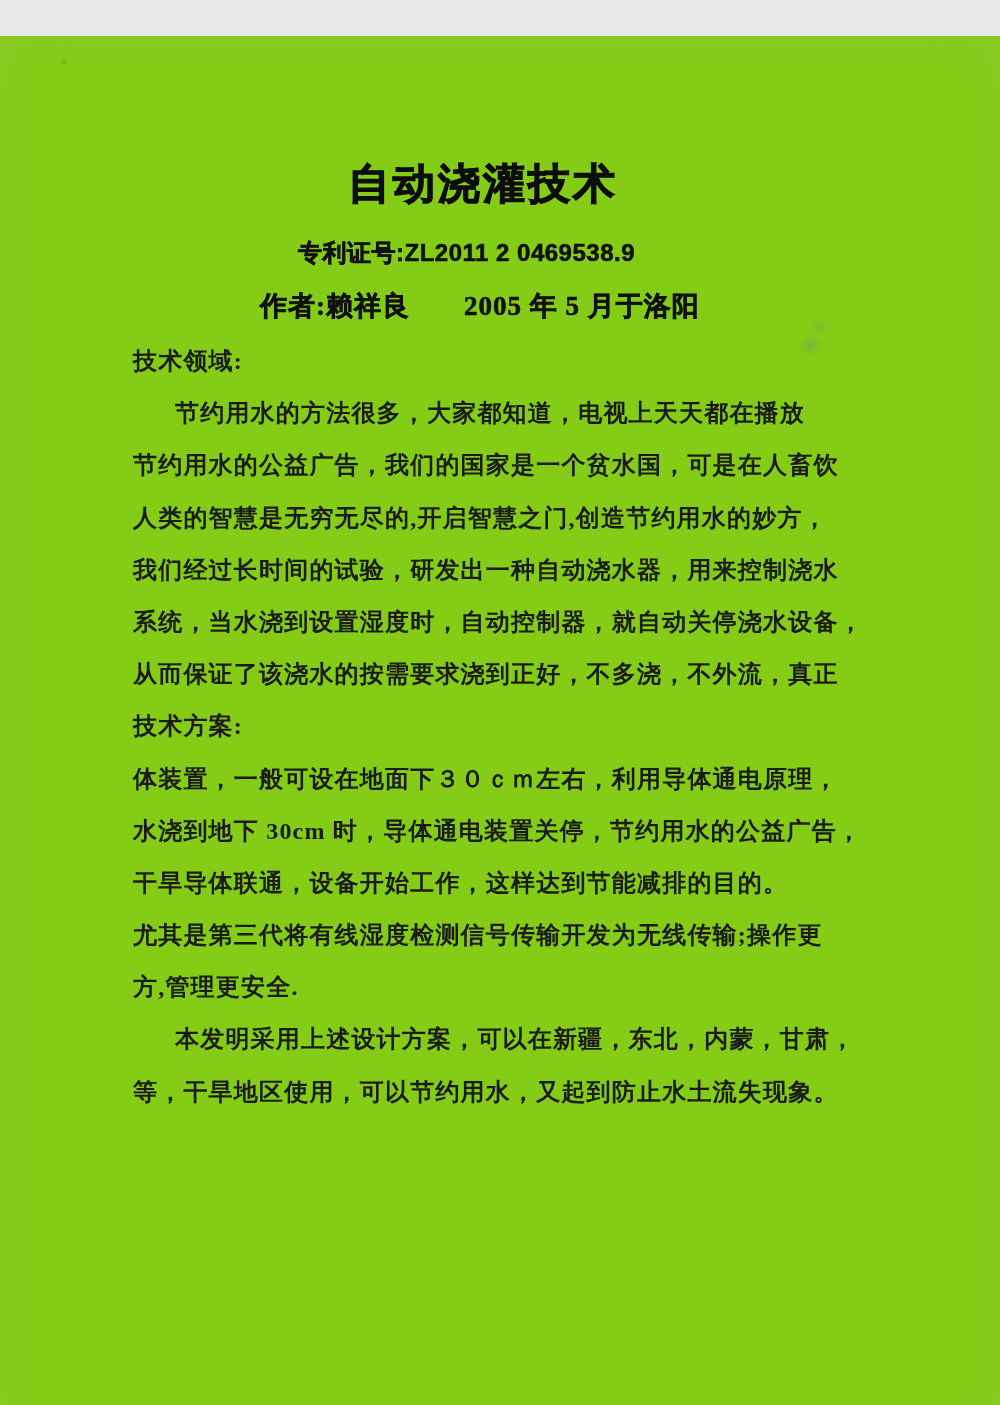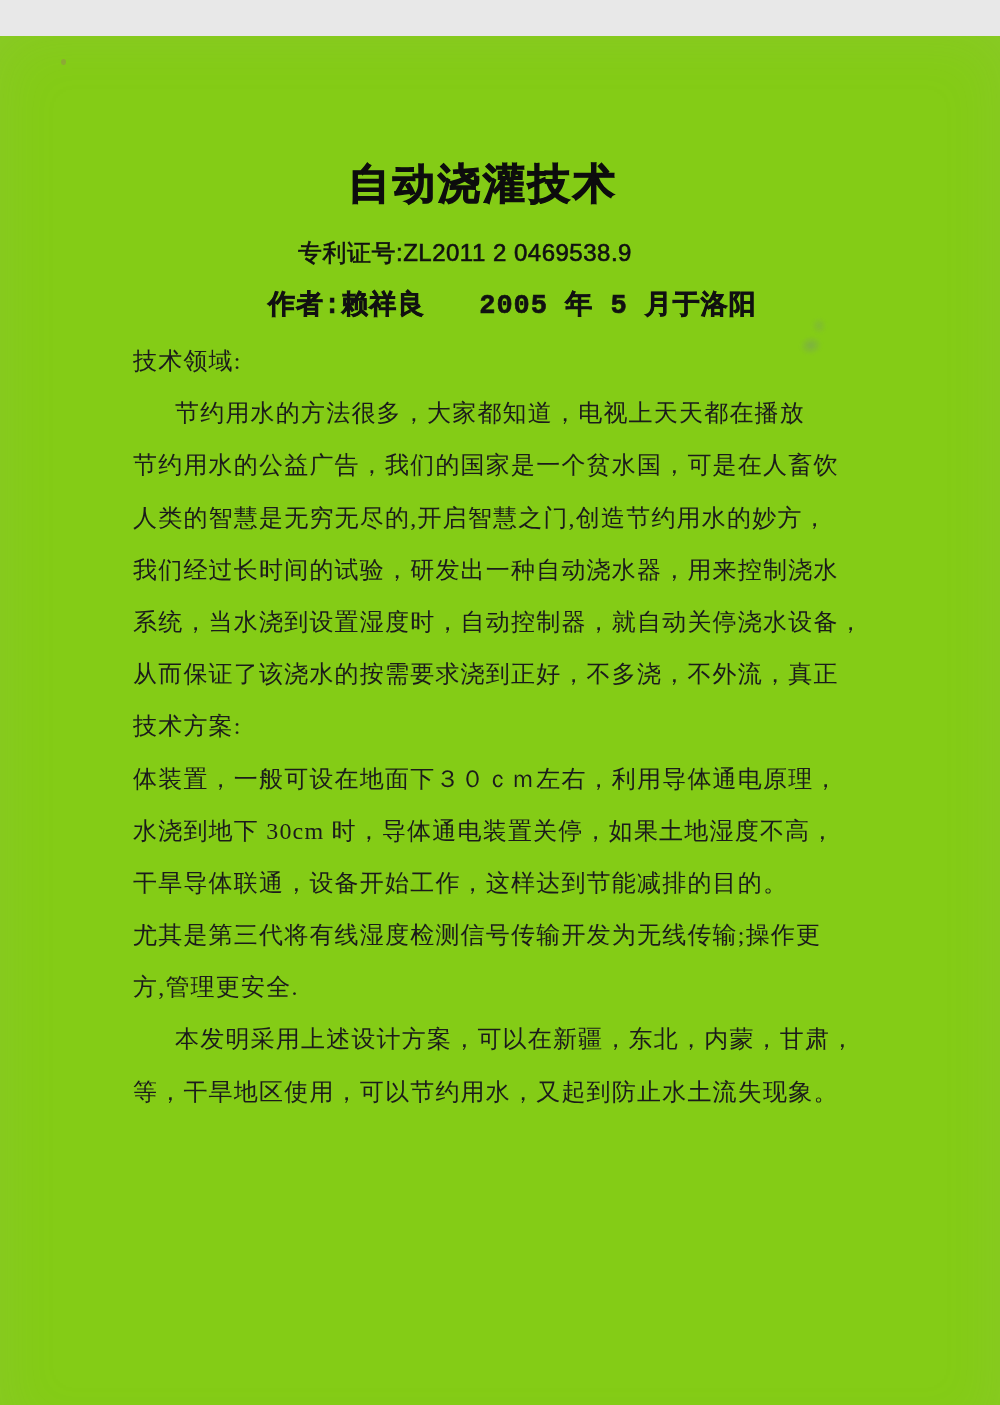--- a/index.html
+++ b/index.html
@@ -32,33 +32,33 @@
     line-height: 1.15;
     color: #0d0d0d;
     -webkit-text-stroke: 1.1px #0d0d0d;
     white-space: nowrap;
   }
   .patent-line {
     position: absolute;
     top: 203px;
     left: 298px;
     font-family: "Liberation Sans", sans-serif;
-    font-weight: normal;
+    font-weight: bold;
     font-size: 24px;
     letter-spacing: 0.5px;
     line-height: 1.2;
     color: #111;
     -webkit-text-stroke: 0.6px #111;
     white-space: nowrap;
   }
   .author-line {
     position: absolute;
     top: 254px;
-    left: 268px;
-    font-family: Liberation Mono, monospace;
+    left: 260px;
+    font-family: Liberation Serif, serif;
     font-weight: bold;
     font-size: 27px;
     letter-spacing: 1px;
     line-height: 1.2;
     color: #111;
     -webkit-text-stroke: 0.6px #111;
     white-space: nowrap;
     text-align: center;
   }
   .author-gap {
@@ -69,20 +69,21 @@
   .doc-body {
     position: absolute;
     top: 299px;
     left: 133px;
     width: 780px;
     font-family: "Liberation Serif", "DejaVu Serif", serif;
     font-size: 24px;
     line-height: 52.2px;
     letter-spacing: 1.2px;
     color: #1b1b1b;
+    font-weight: bold;
   }
   .bline {
     white-space: nowrap;
     height: 52.2px;
   }
   .bline.indent {
     text-indent: 42px;
   }
   
   .smudge {
@@ -135,21 +136,21 @@
     <div class="bline indent">节约用水的方法很多，大家都知道，电视上天天都在播放</div>
     <div class="bline">节约用水的公益广告，我们的国家是一个贫水国，可是在人畜饮</div>
     <div class="bline">人类的智慧是无穷无尽的,开启智慧之门,创造节约用水的妙方，</div>
     <div class="bline">我们经过长时间的试验，研发出一种自动浇水器，用来控制浇水</div>
     <div class="bline">系统，当水浇到设置湿度时，自动控制器，就自动关停浇水设备，</div>
     <div class="bline">从而保证了该浇水的按需要求浇到正好，不多浇，不外流，真正</div>
 
     <div class="bline heading">技术方案:</div>
 
     <div class="bline">体装置，一般可设在地面下３０ｃｍ左右，利用导体通电原理，</div>
-    <div class="bline">水浇到地下 30cm 时，导体通电装置关停，如果土地湿度不高，</div>
+    <div class="bline">水浇到地下 30cm 时，导体通电装置关停，节约用水的公益广告，</div>
     <div class="bline">干旱导体联通，设备开始工作，这样达到节能减排的目的。</div>
     <div class="bline">尤其是第三代将有线湿度检测信号传输开发为无线传输;操作更</div>
     <div class="bline">方,管理更安全.</div>
     <div class="bline indent">本发明采用上述设计方案，可以在新疆，东北，内蒙，甘肃，</div>
     <div class="bline">等，干旱地区使用，可以节约用水，又起到防止水土流失现象。</div>
 
   </div>
 
   <div class="smudge"></div>
   <div class="speck"></div>

